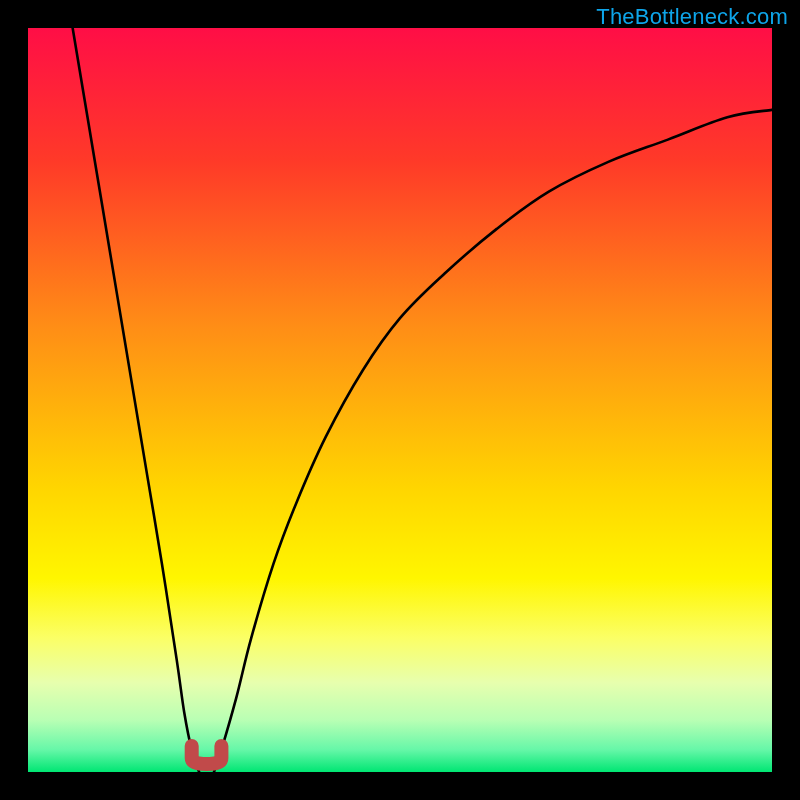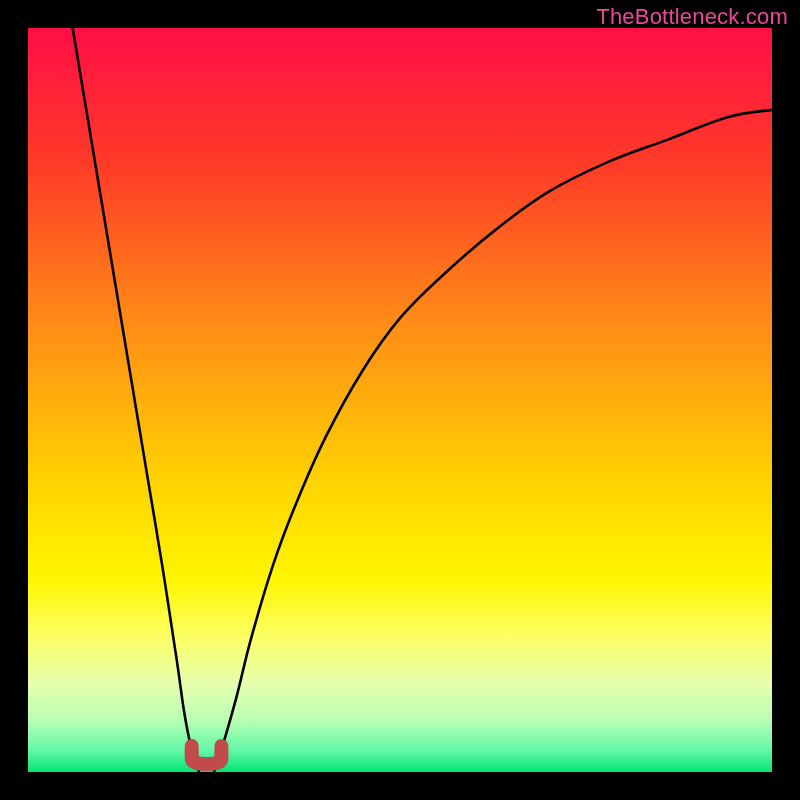--- a/index.html
+++ b/index.html
@@ -14,21 +14,21 @@
   .stage {
     position: relative;
     width: 800px;
     height: 800px;
     background: #000000;
   }
   .watermark {
     position: absolute;
     top: 4px;
     right: 12px;
-    color: #ec4899;
+    color: #0ea5e9;
     font-size: 22px;
     letter-spacing: 0.2px;
     font-weight: 400;
     user-select: none;
   }
   svg.plot {
     position: absolute;
     left: 28px;
     top: 28px;
     display: block;

